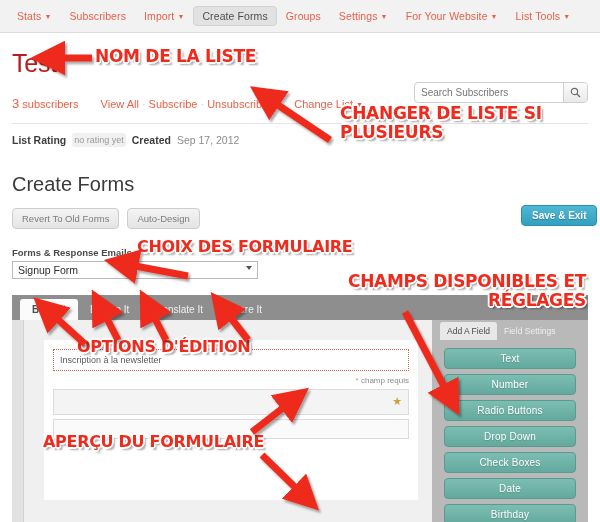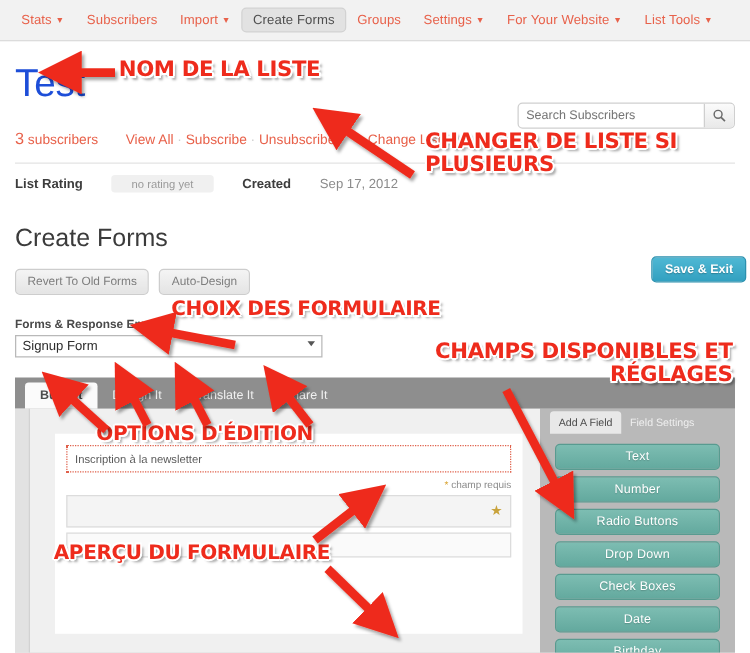--- a/index.html
+++ b/index.html
@@ -24,44 +24,44 @@
   }
   .topnav .nav-item.active{
     background:#e2e2e2; color:#4e4e4e; border:1px solid #d2d2d2;
     padding:3px 8px;
   }
   .caret{ font-size:7px; position:relative; top:-1px; margin-left:3px;}
 
   
   .wrap{ padding:0 12px; position:relative;}
   .list-title{
-    font-size:31px; color:#1d4ed8; font-weight:400;
+    font-size:25px; color:#b91c1c; font-weight:400;
     margin:16px 0 0 0; letter-spacing:-.2px;
   }
   .meta-row{
     margin-top:18px; display:flex; align-items:baseline; gap:0;
     font-size:11px; color:#e8614a;
   }
   .meta-row .subcount{ color:#e8614a; }
   .meta-row .subcount b{ font-size:13px; font-weight:400;}
   .meta-links{ margin-left:22px; color:#e8614a; font-size:11px;}
   .meta-links a{ color:#e8614a; text-decoration:none;}
   .meta-links .sep{ color:#cfcfcf; margin:0 3px;}
   .change-list{ margin-left:26px; color:#e8614a; font-size:11px;}
 
   .rule{ border-bottom:1px solid #e4e4e4; margin-top:12px;}
 
   .rating-row{
     margin-top:9px; font-size:10.5px; color:#8b8b8b;
-    display:flex; align-items:center; gap:23px;
+    display:flex; align-items:center; gap:6px;
   }
   .rating-row b{ color:#3d3d3d; font-weight:bold;}
   .rating-pill{
     background:#f0f0f0; color:#9a9a9a; font-size:9px;
-    padding:2px 16px; border-radius:3px;
+    padding:2px 2px; border-radius:3px;
   }
 
   
   .search-box{
     position:absolute; left:414px; top:82px;
     width:174px; height:21px; display:flex;
     border:1px solid #cfcfcf; border-radius:4px; background:#fff;
     overflow:hidden;
   }
   .search-box input{

